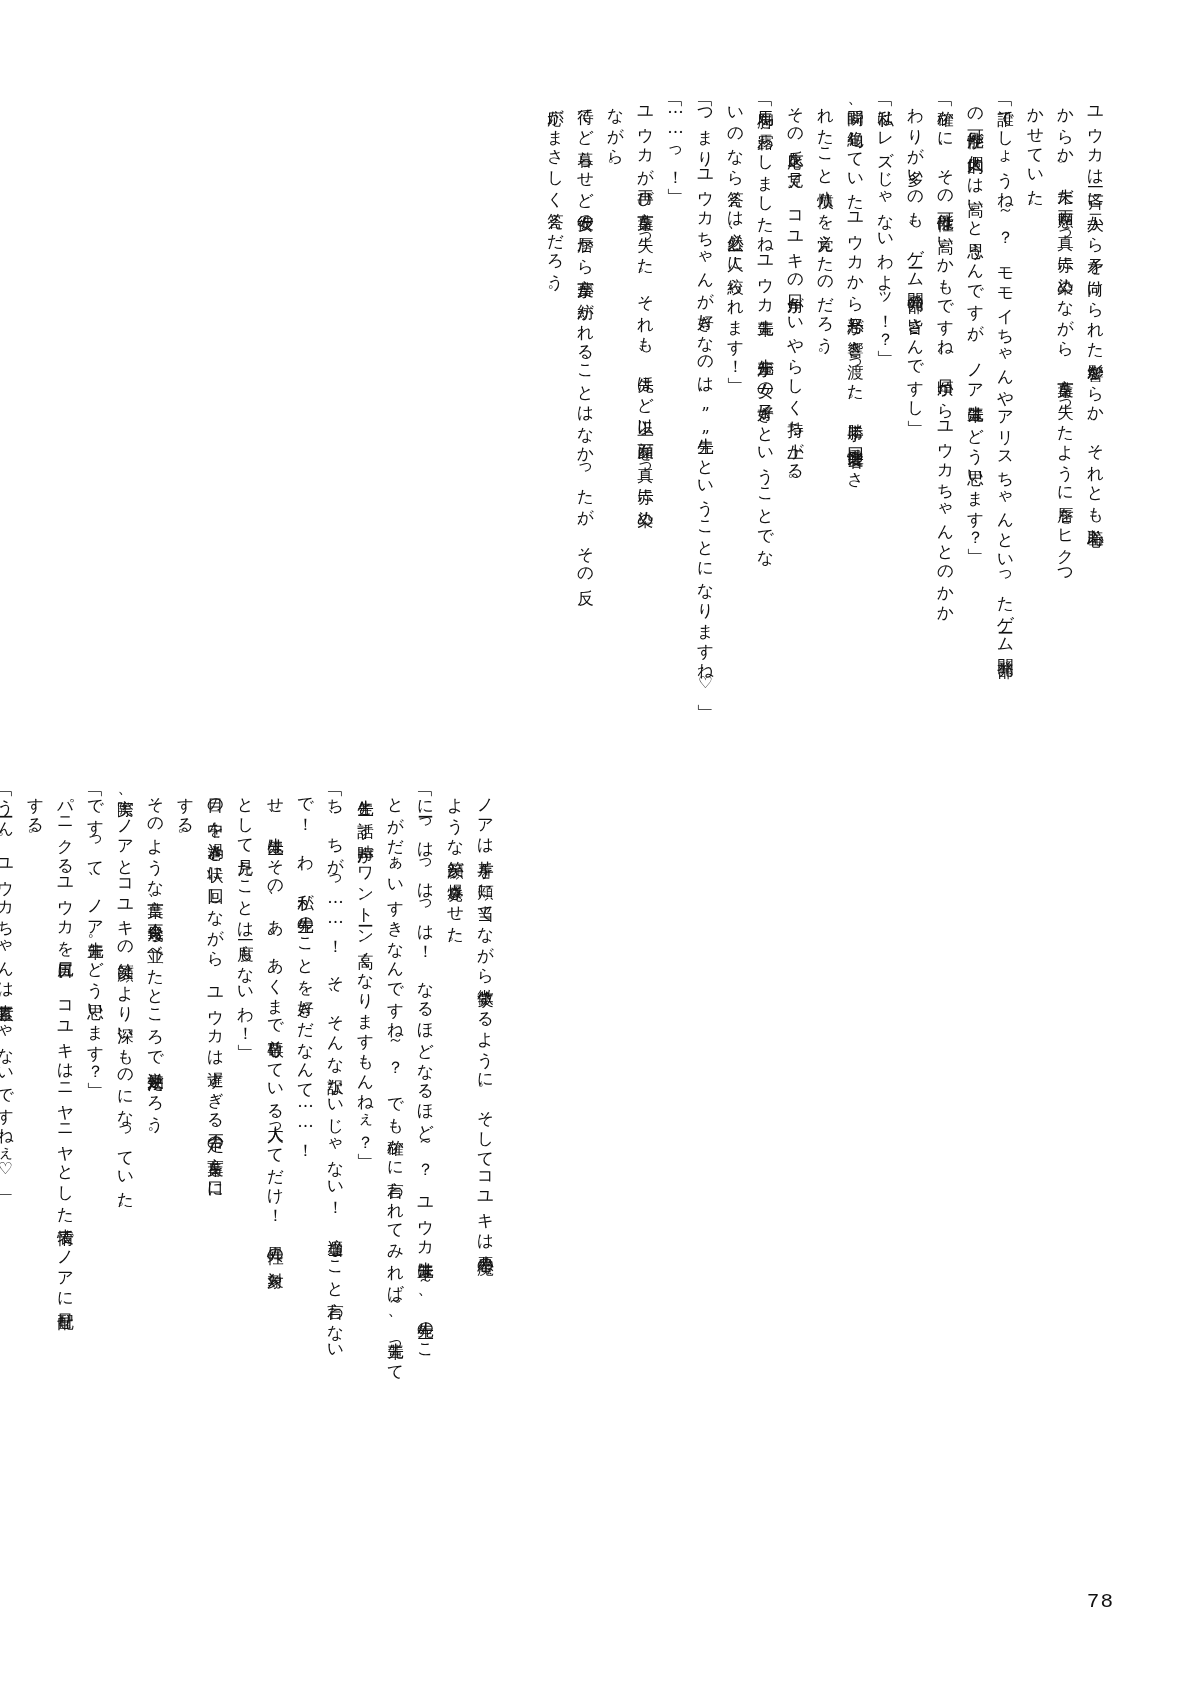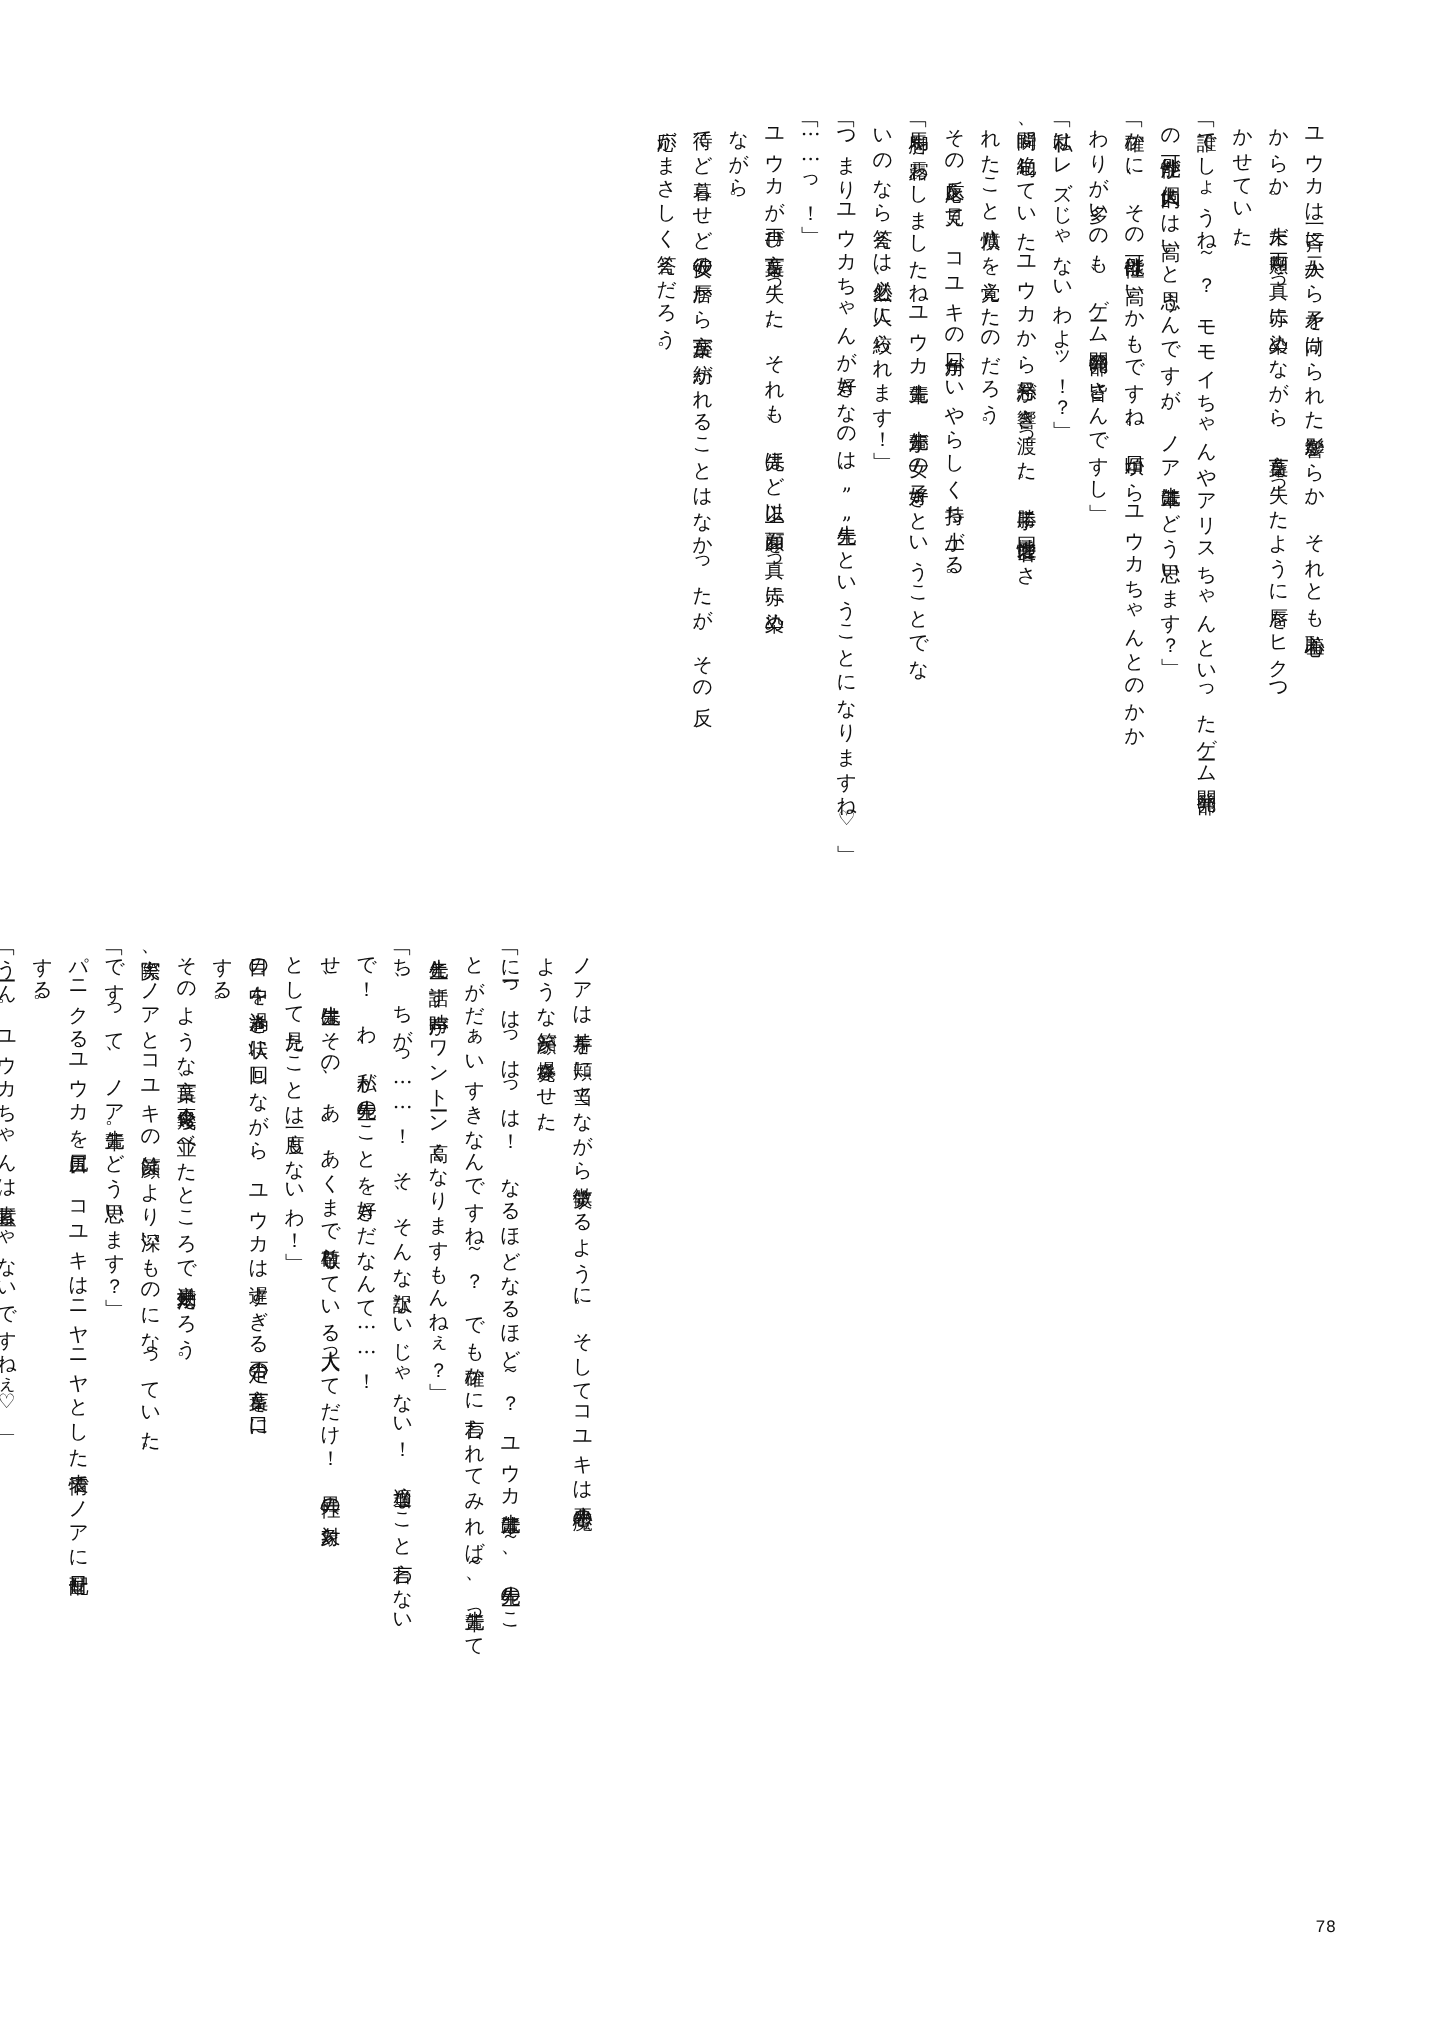--- a/index.html
+++ b/index.html
@@ -70,23 +70,23 @@
 
   
   .ruby-host {
     position: relative;
   }
 
   .page-number {
     position: absolute;
     right: 86px;
     bottom: 82px;
-    font-size: 14px;
+    font-size: 21px;
     letter-spacing: 1px;
-    font-family: Liberation Sans, sans-serif;
+    font-family: Liberation Mono, monospace;
     color: #111111;
   }
 </style>
 </head>
 <body>
 
 <div class="page">
 
   <div class="text-body">
 

